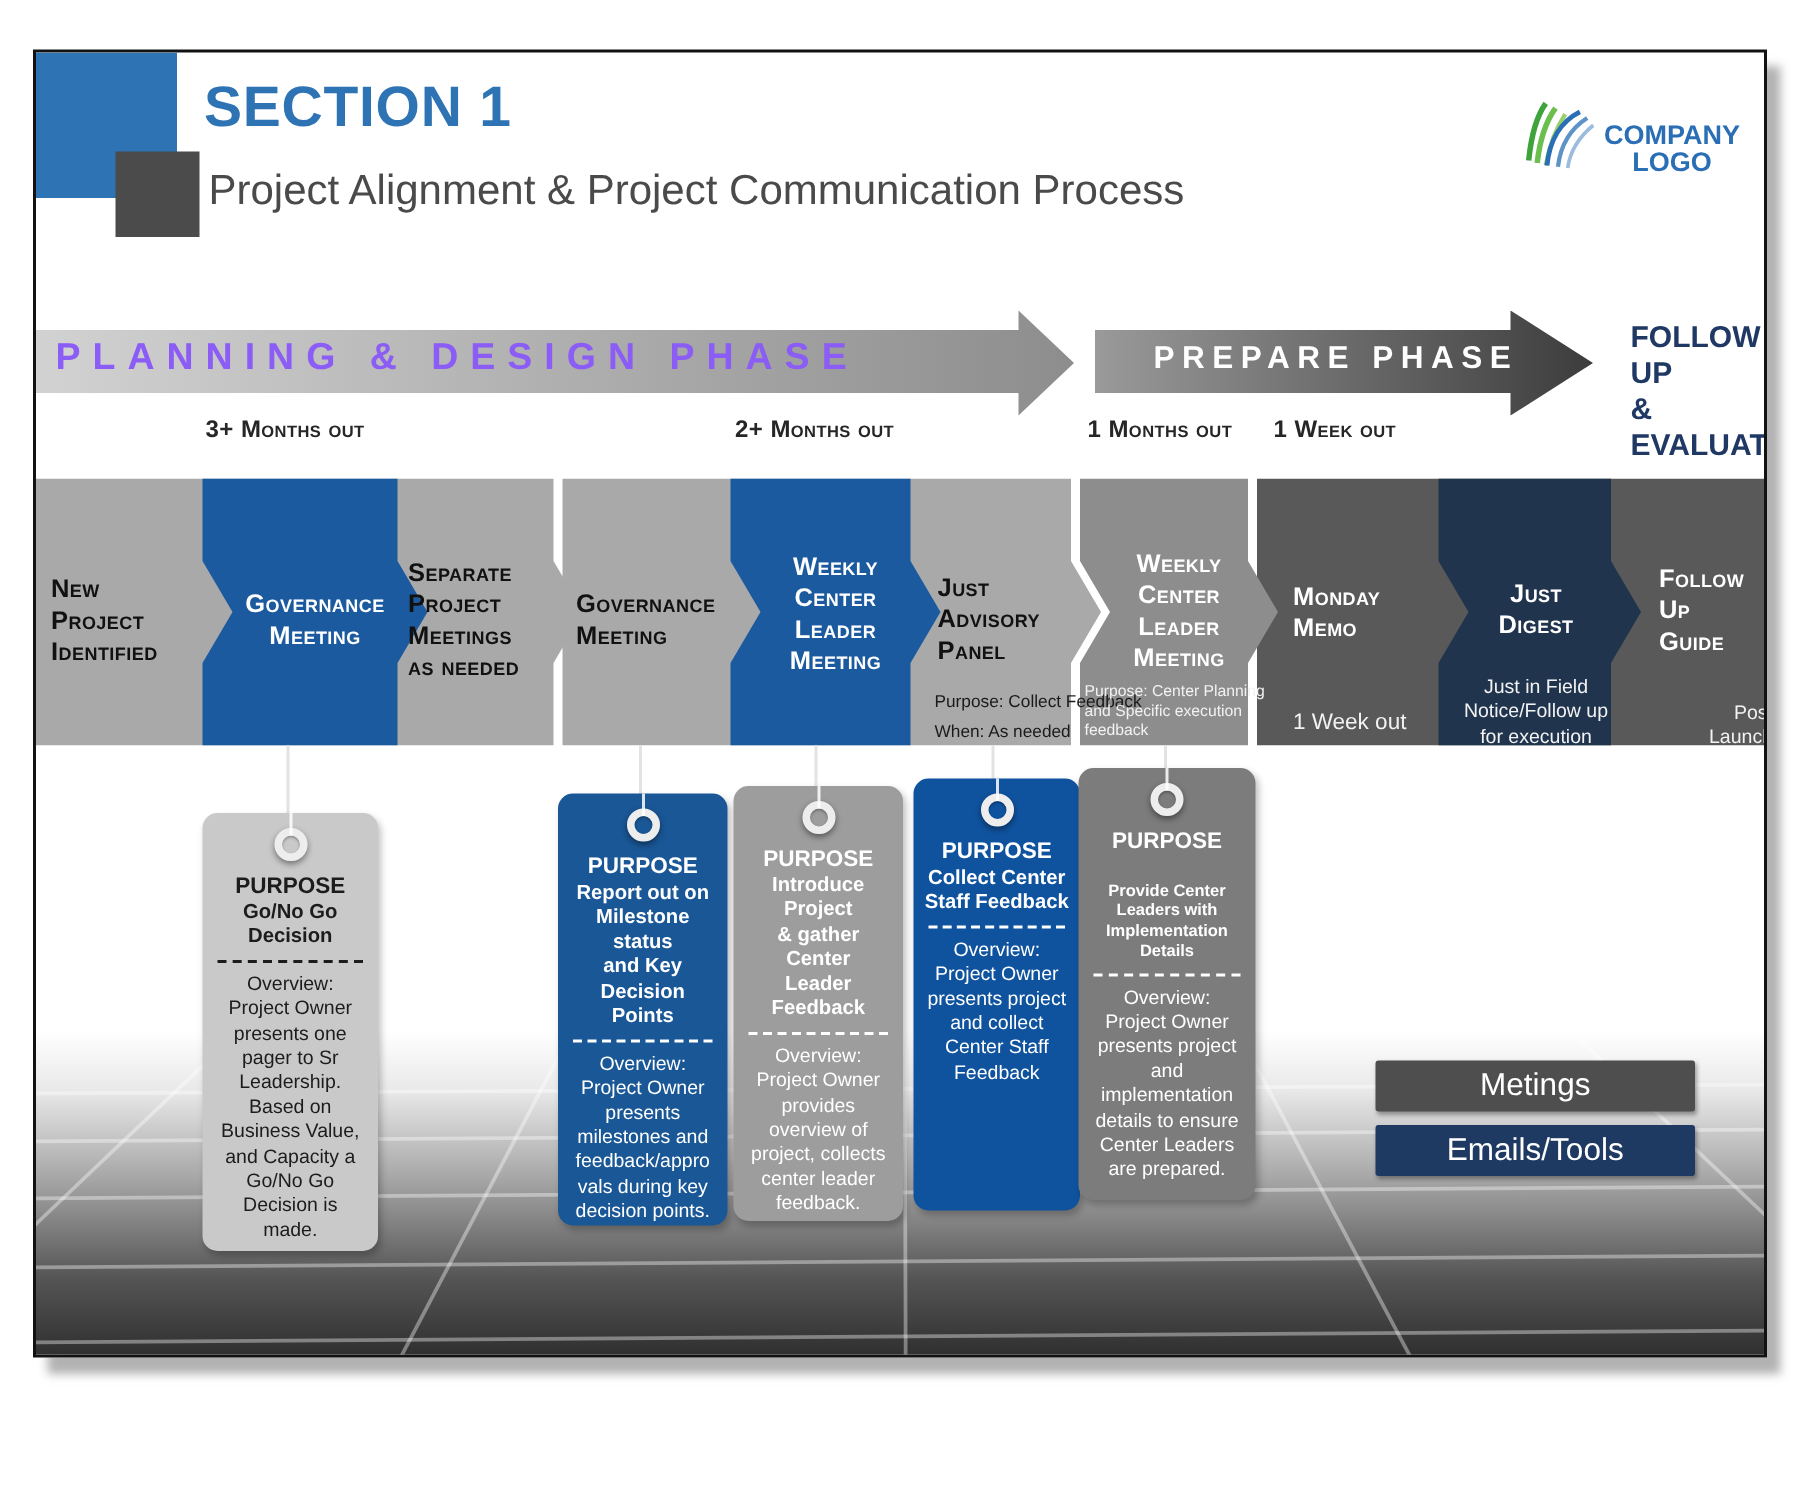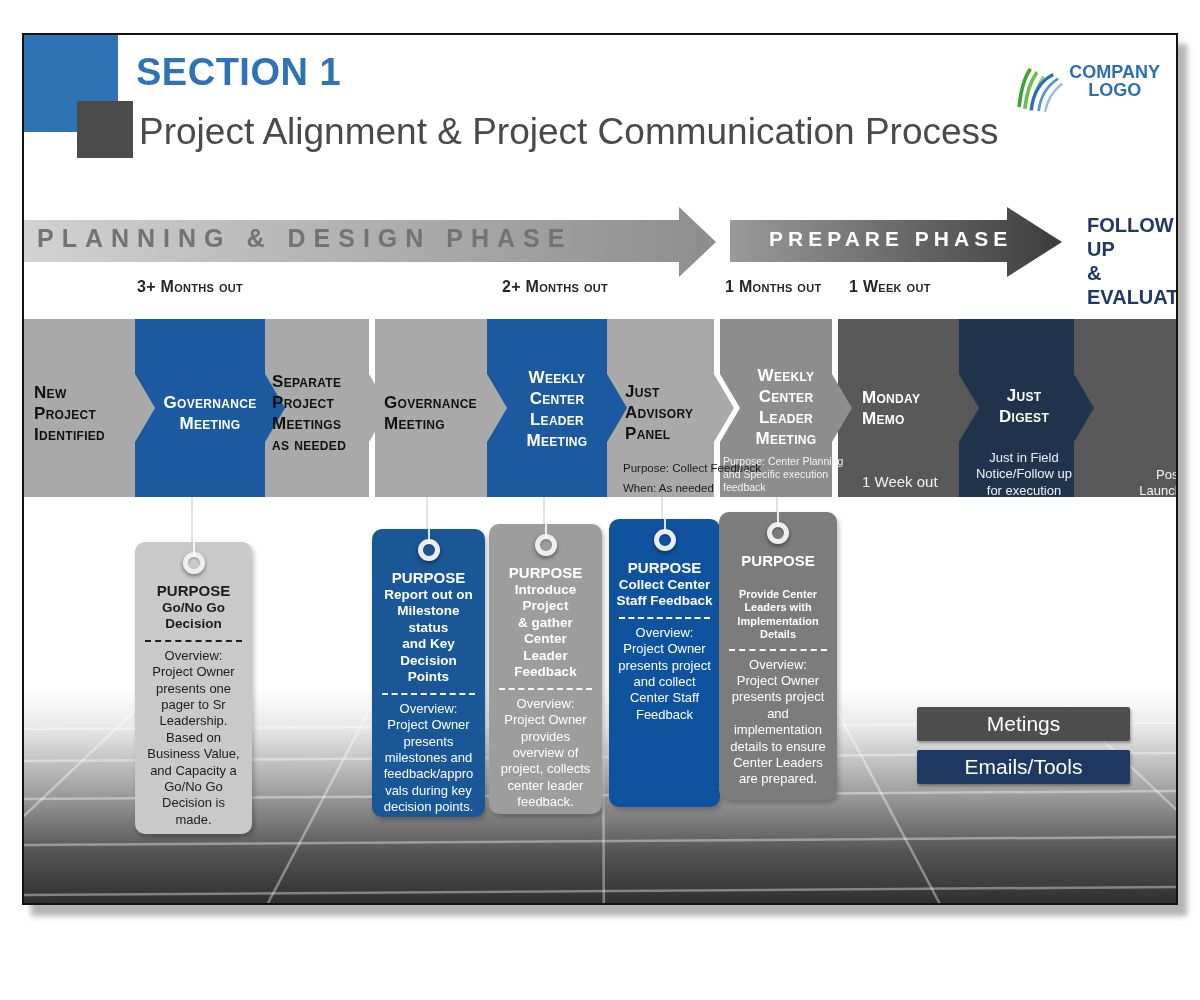--- a/index.html
+++ b/index.html
@@ -7,32 +7,32 @@
   .page { position:relative; width:1200px; height:1000px; background:#fff; }
   .slide { position:absolute; left:22px; top:33px; width:1156px; height:872px; background:#fff;
            border:2px solid #121212; box-shadow:9px 11px 6px rgba(115,115,115,.55); overflow:hidden; }
   .pre { white-space:pre-line; }
   .sc { font-variant:small-caps; font-weight:bold; letter-spacing:.3px; }
 
   
   .blue-square { position:absolute; left:0; top:0; width:94px; height:97px; background:#2e74b5; }
   .gray-square { position:absolute; left:53px; top:66px; width:56px; height:57px; background:#4b4b4b; }
   .section-title { position:absolute; left:112px; top:16px; font-size:38px; font-weight:bold; color:#2e74b5; letter-spacing:.5px; }
-  .subtitle { position:absolute; left:115px; top:76px; font-size:37px; color:#4a4a4a; }
-  .logo { position:absolute; right:16px; top:28px; display:flex; align-items:flex-start; gap:6px; }
+  .subtitle { position:absolute; left:115px; top:76px; font-size:28px; color:#4a4a4a; }
+  .logo { position:absolute; right:16px; top:28px; display:flex; align-items:flex-end; gap:6px; }
   .logo-text { color:#2a6fb6; font-weight:bold; font-size:18px; line-height:1.0; text-align:center; }
 
   
   .arrow-svg { position:absolute; left:0; top:170px; width:1156px; height:78px; }
-  .arrow1-label { position:absolute; left:13px; top:189px; font-size:25px; font-weight:bold; letter-spacing:8px; color:#737373; z-index:2; }
+  .arrow1-label { position:absolute; left:13px; top:189px; font-size:25px; font-weight:bold; letter-spacing:8px; color:#8b5cf6; z-index:2; }
   .arrow2-label { position:absolute; left:745px; top:192px; font-size:21px; font-weight:bold; letter-spacing:5px; color:#ffffff; z-index:2; }
   .followup-label { position:absolute; left:1043px; top:178px; font-size:20px; font-weight:bold; color:#1f3864; line-height:1.2; z-index:2;margin-left:20px; }
 
   .time-label { position:absolute; top:243px; font-size:16px; color:#262626; }
-  .tl-0 { left:113px; } .tl-1 { left:466px;margin-left:12px; } .tl-2 { left:701px; } .tl-3 { left:825px; }
+  .tl-0 { left:113px; } .tl-1 { left:466px; } .tl-2 { left:701px; } .tl-3 { left:825px; }
 
   
   .band-svg { position:absolute; left:0; top:284px; width:1156px; height:178px; z-index:1; }
   .step-label { position:absolute; z-index:2; font-size:17px; line-height:1.24; color:#111; }
   .step-label.white { color:#ffffff; }
   .step-note { position:absolute; z-index:2; font-size:11.5px; line-height:1.7; color:#1a1a1a; }
   .step-note.white { color:#f2f2f2; line-height:1.25; }
 
   
   .string { position:absolute; width:2px; background:#e3e3e3; z-index:1; }
@@ -149,20 +149,23 @@
       <div style="margin-top:22px;">When: 1 month out</div>
     </div>
     <div class="step-label sc pre white" style="left:838px; top:352px; width:110px;">Monday
 Memo</div>
     <div class="step-note white" style="left:838px; top:438px; width:100px; font-size:15px;">1 Week out</div>
     <div class="step-label sc pre white" style="left:938px; top:350px; width:124px; text-align:center;">Just
 Digest</div>
     <div class="step-note white pre" style="left:932px; top:415px; width:136px; font-size:13px; text-align:center;">Just in Field
 Notice/Follow up
 for execution</div>
+    <div class="step-label sc pre white" style="left:1082px; top:340px; width:80px;">Follow
+Up
+Guide</div>
     <div class="step-note white pre" style="left:1078px; top:432px; width:80px; font-size:13px; text-align:right;">Post
 Launch</div>
 
     <svg class="grid-svg">
       <defs>
         <linearGradient id="floor" x1="0" y1="0" x2="0" y2="1">
           <stop offset="0" stop-color="#ffffff"></stop>
           <stop offset="0.18" stop-color="#e9e9e9"></stop>
           <stop offset="0.45" stop-color="#a6a6a6"></stop>
           <stop offset="0.75" stop-color="#555555"></stop>

